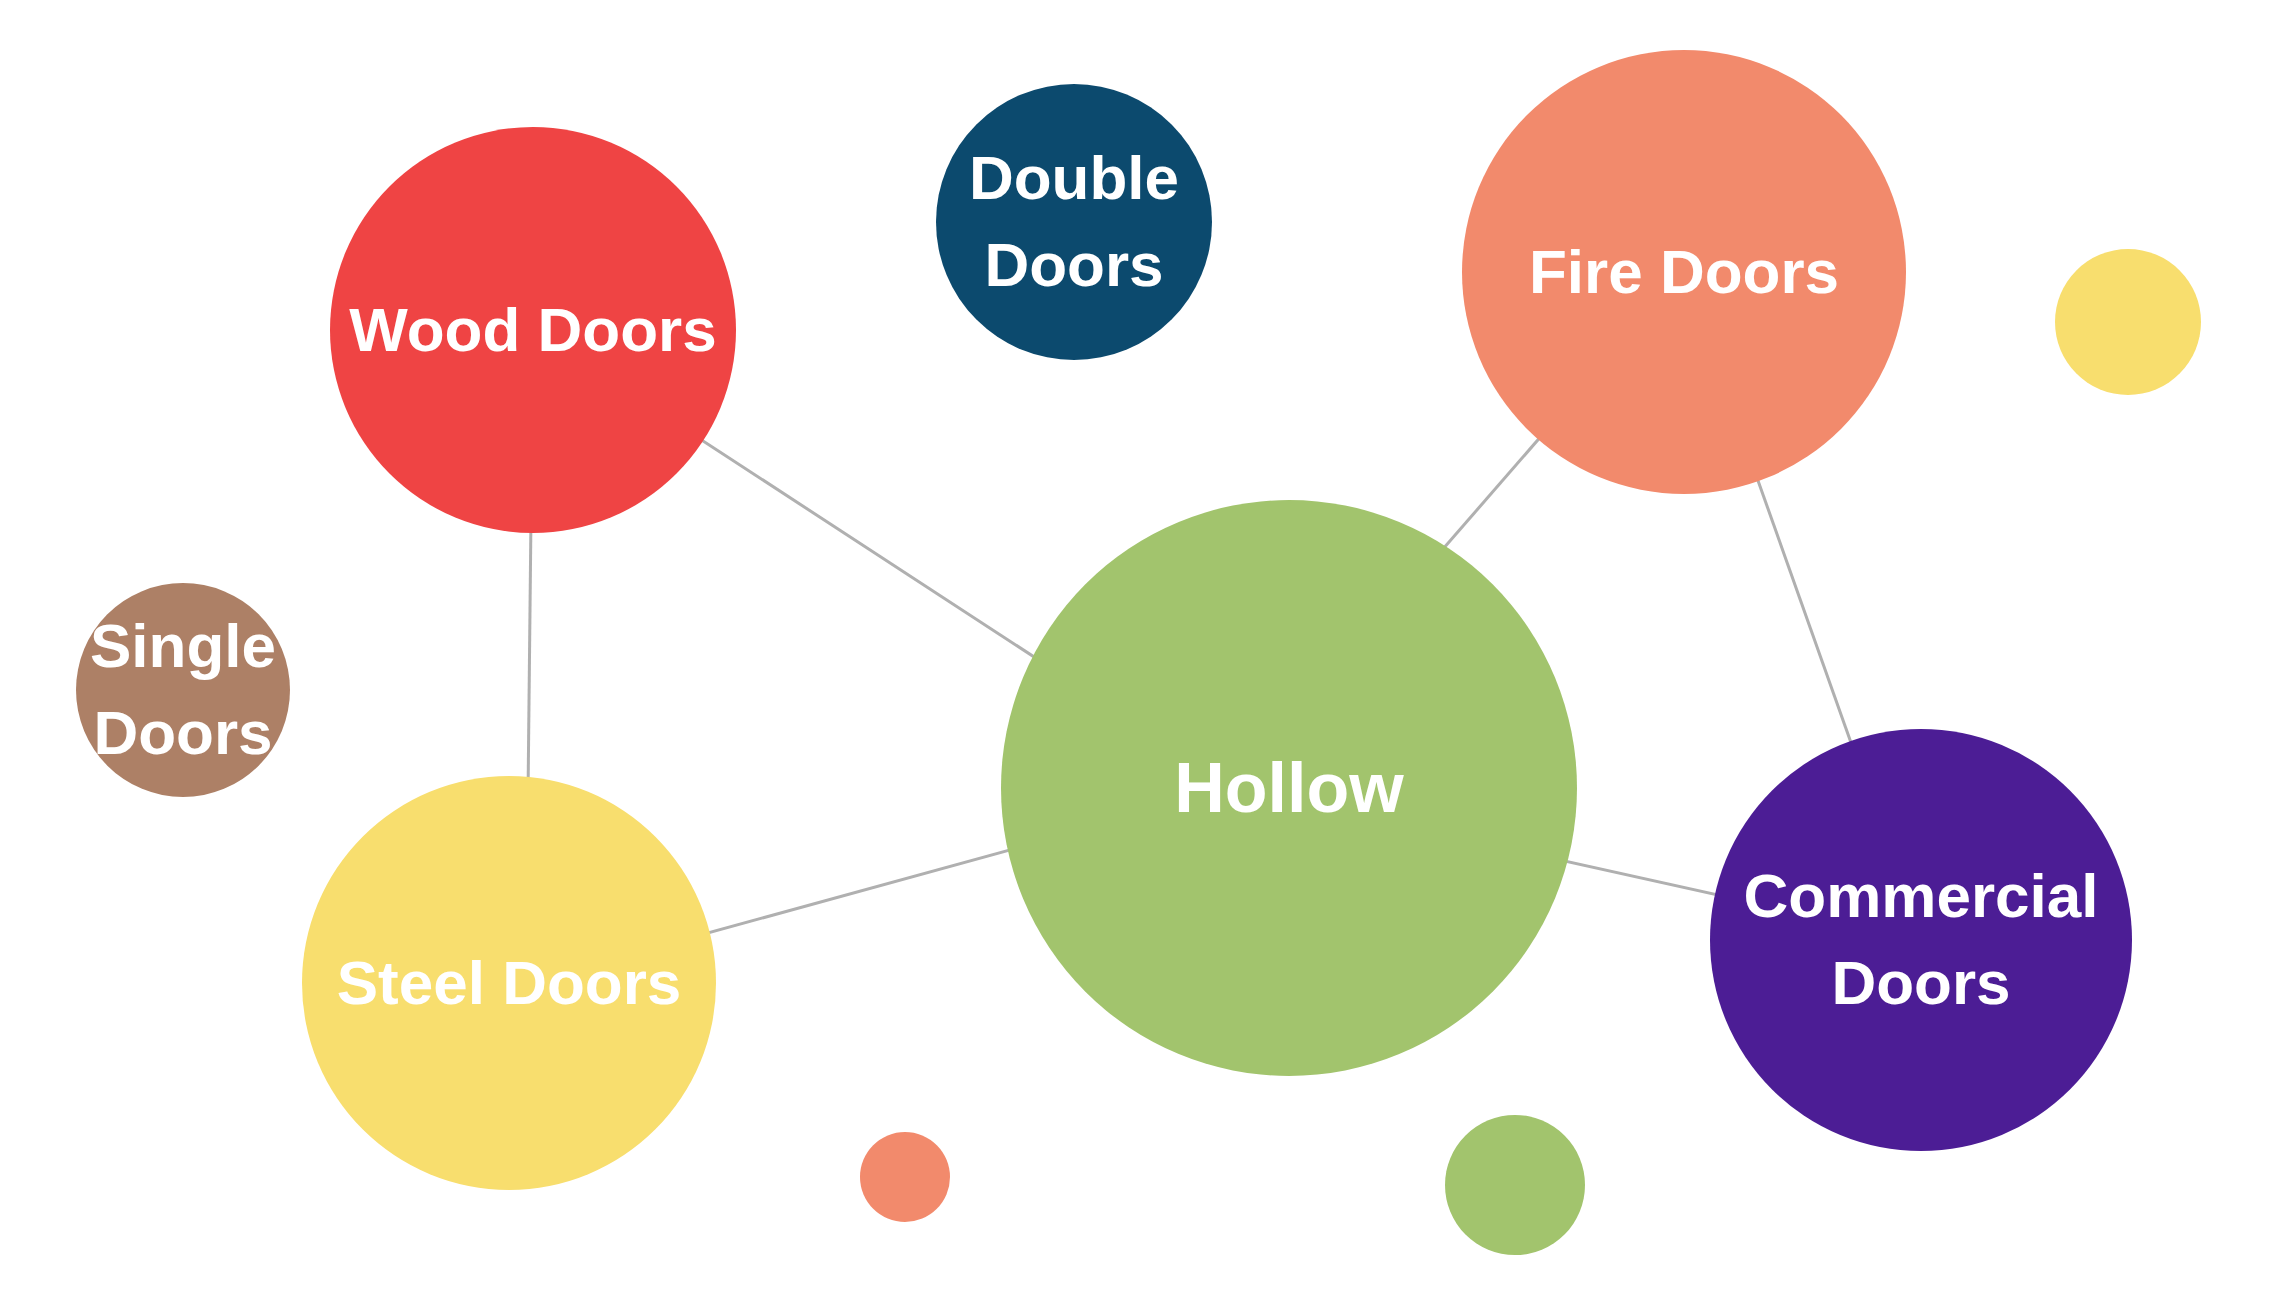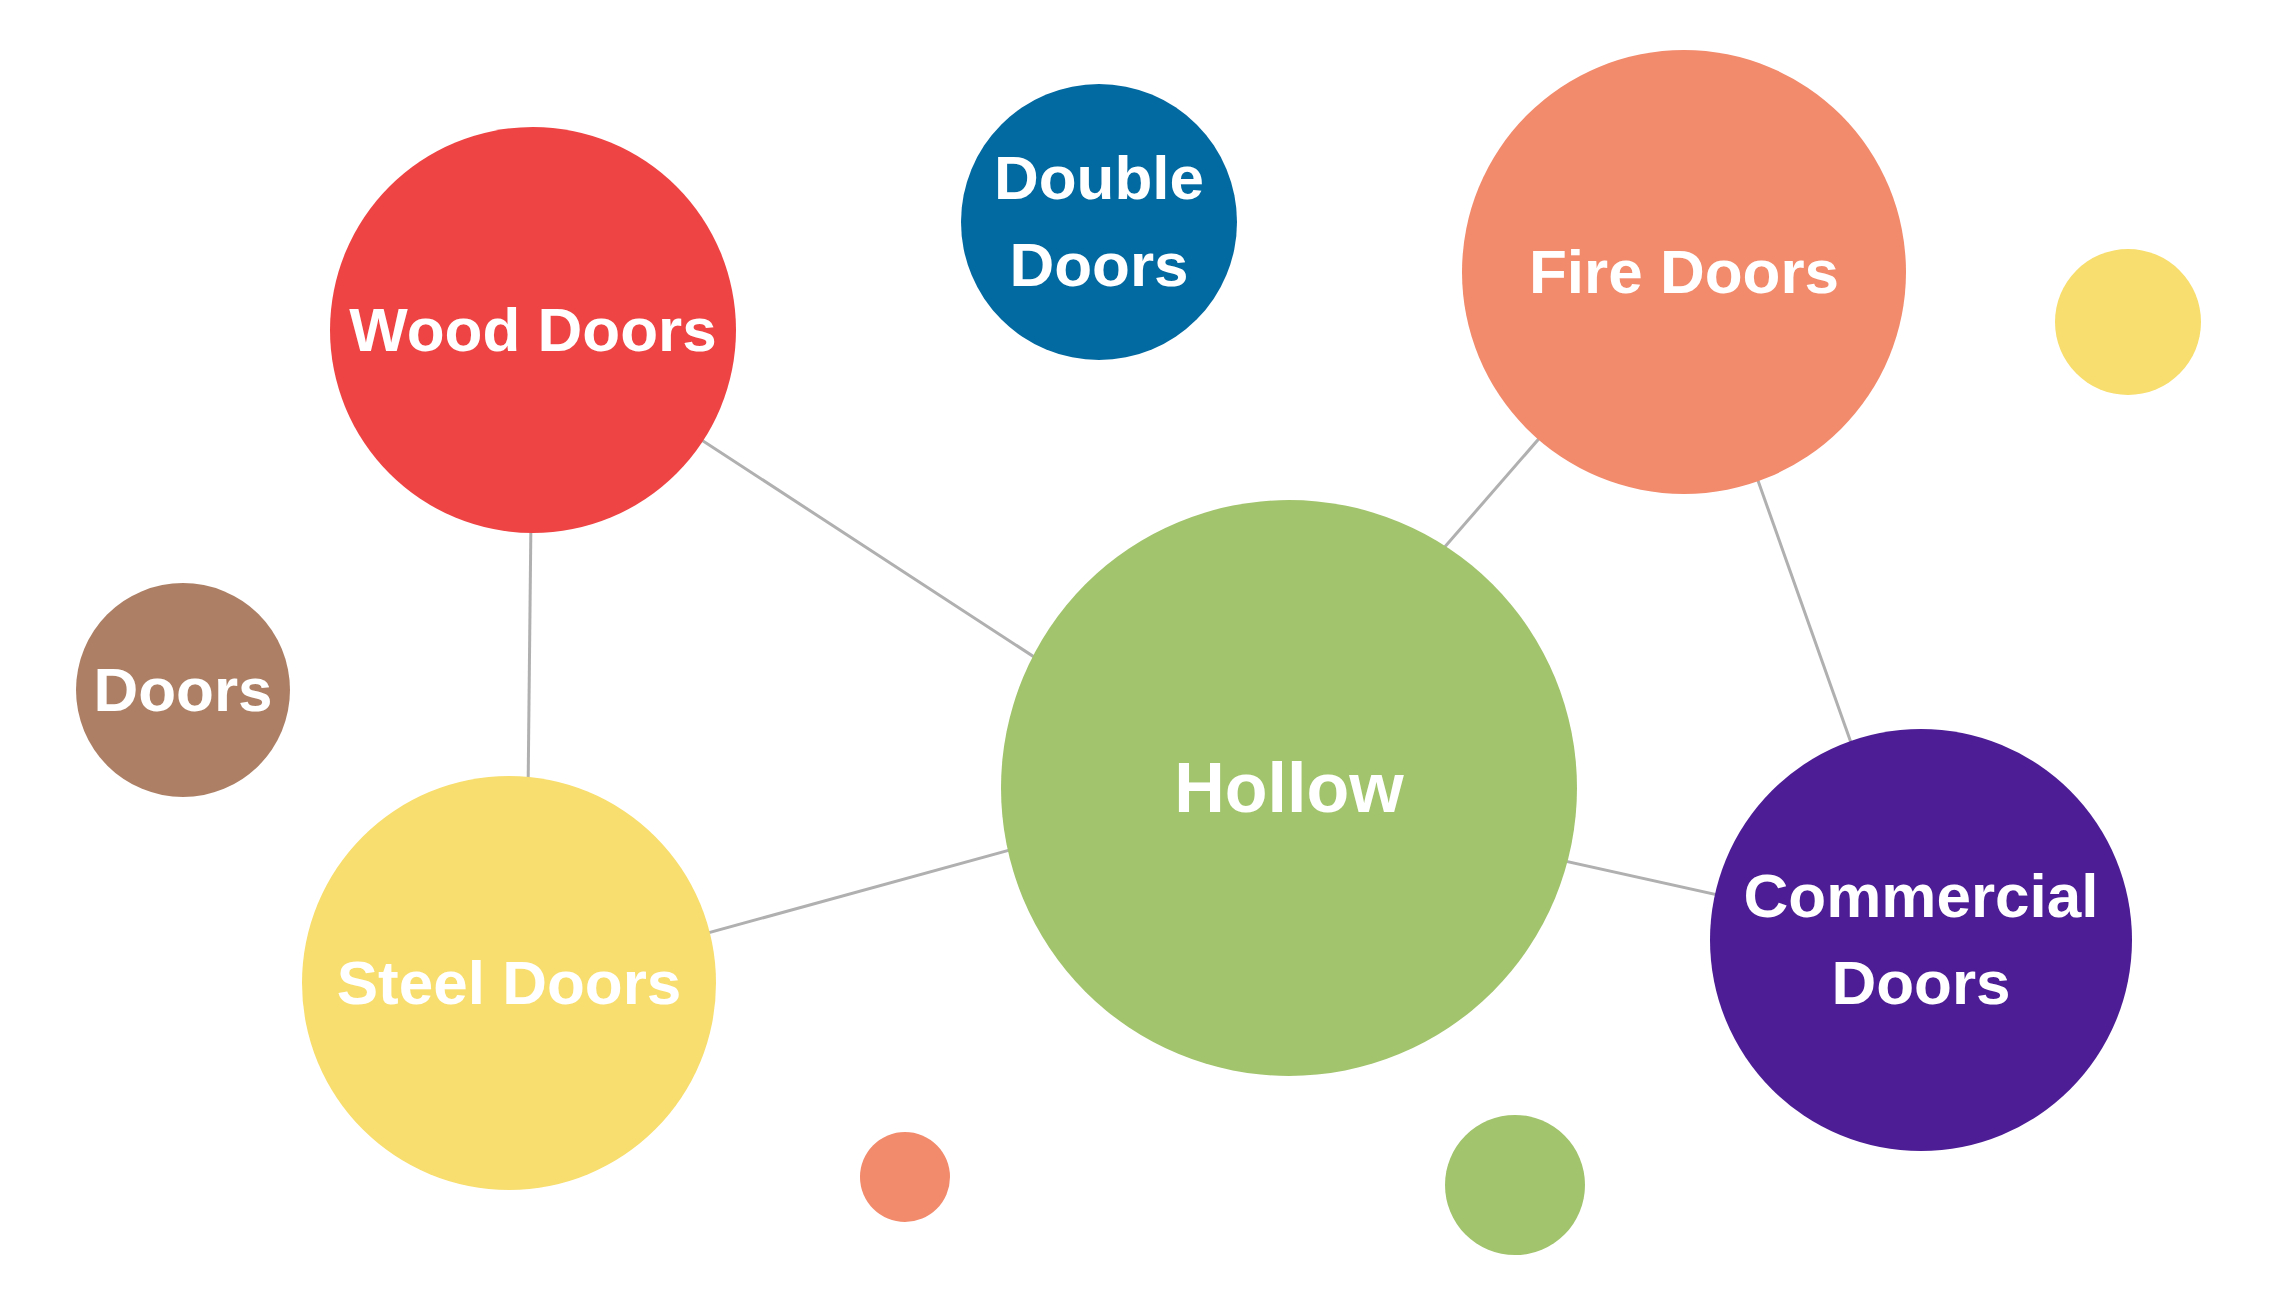--- a/index.html
+++ b/index.html
@@ -66,29 +66,30 @@
           <div>Hollow</div>
         </div>
       </div>
       <div class="node" style="left: 330px; top: 127px; width: 406px; height: 406px; background: #ef4444;">
         <div class="label" style="font-size: 62px; color: rgb(255, 255, 255);">
           <div>Wood Doors</div>
         </div>
       </div>
       <div class="node" style="left: 76px; top: 583px; width: 214px; height: 214px; background: rgb(173, 128, 102);">
         <div class="label" style="font-size: 62px; color: rgb(255, 255, 255);">
+          <div>Single</div>
           <div>Doors</div>
         </div>
       </div>
       <div class="node" style="left: 302px; top: 776px; width: 414px; height: 414px; background: rgb(248, 222, 110);">
         <div class="label" style="font-size: 62px; color: rgb(255, 255, 255);">
           <div>Steel Doors</div>
         </div>
       </div>
-      <div class="node" style="left: 961px; top: 84px; width: 276px; height: 276px; background: #0369a1;">
+      <div class="node" style="left: 936px; top: 84px; width: 276px; height: 276px; background: #0c4a6e;">
         <div class="label" style="font-size: 62px; color: rgb(255, 255, 255);">
           <div>Double</div>
           <div>Doors</div>
         </div>
       </div>
       <div class="node" style="left: 1462px; top: 50px; width: 444px; height: 444px; background: rgb(242, 138, 108);">
         <div class="label" style="font-size: 62px; color: rgb(255, 255, 255);">
           <div>Fire Doors</div>
         </div>
       </div>

